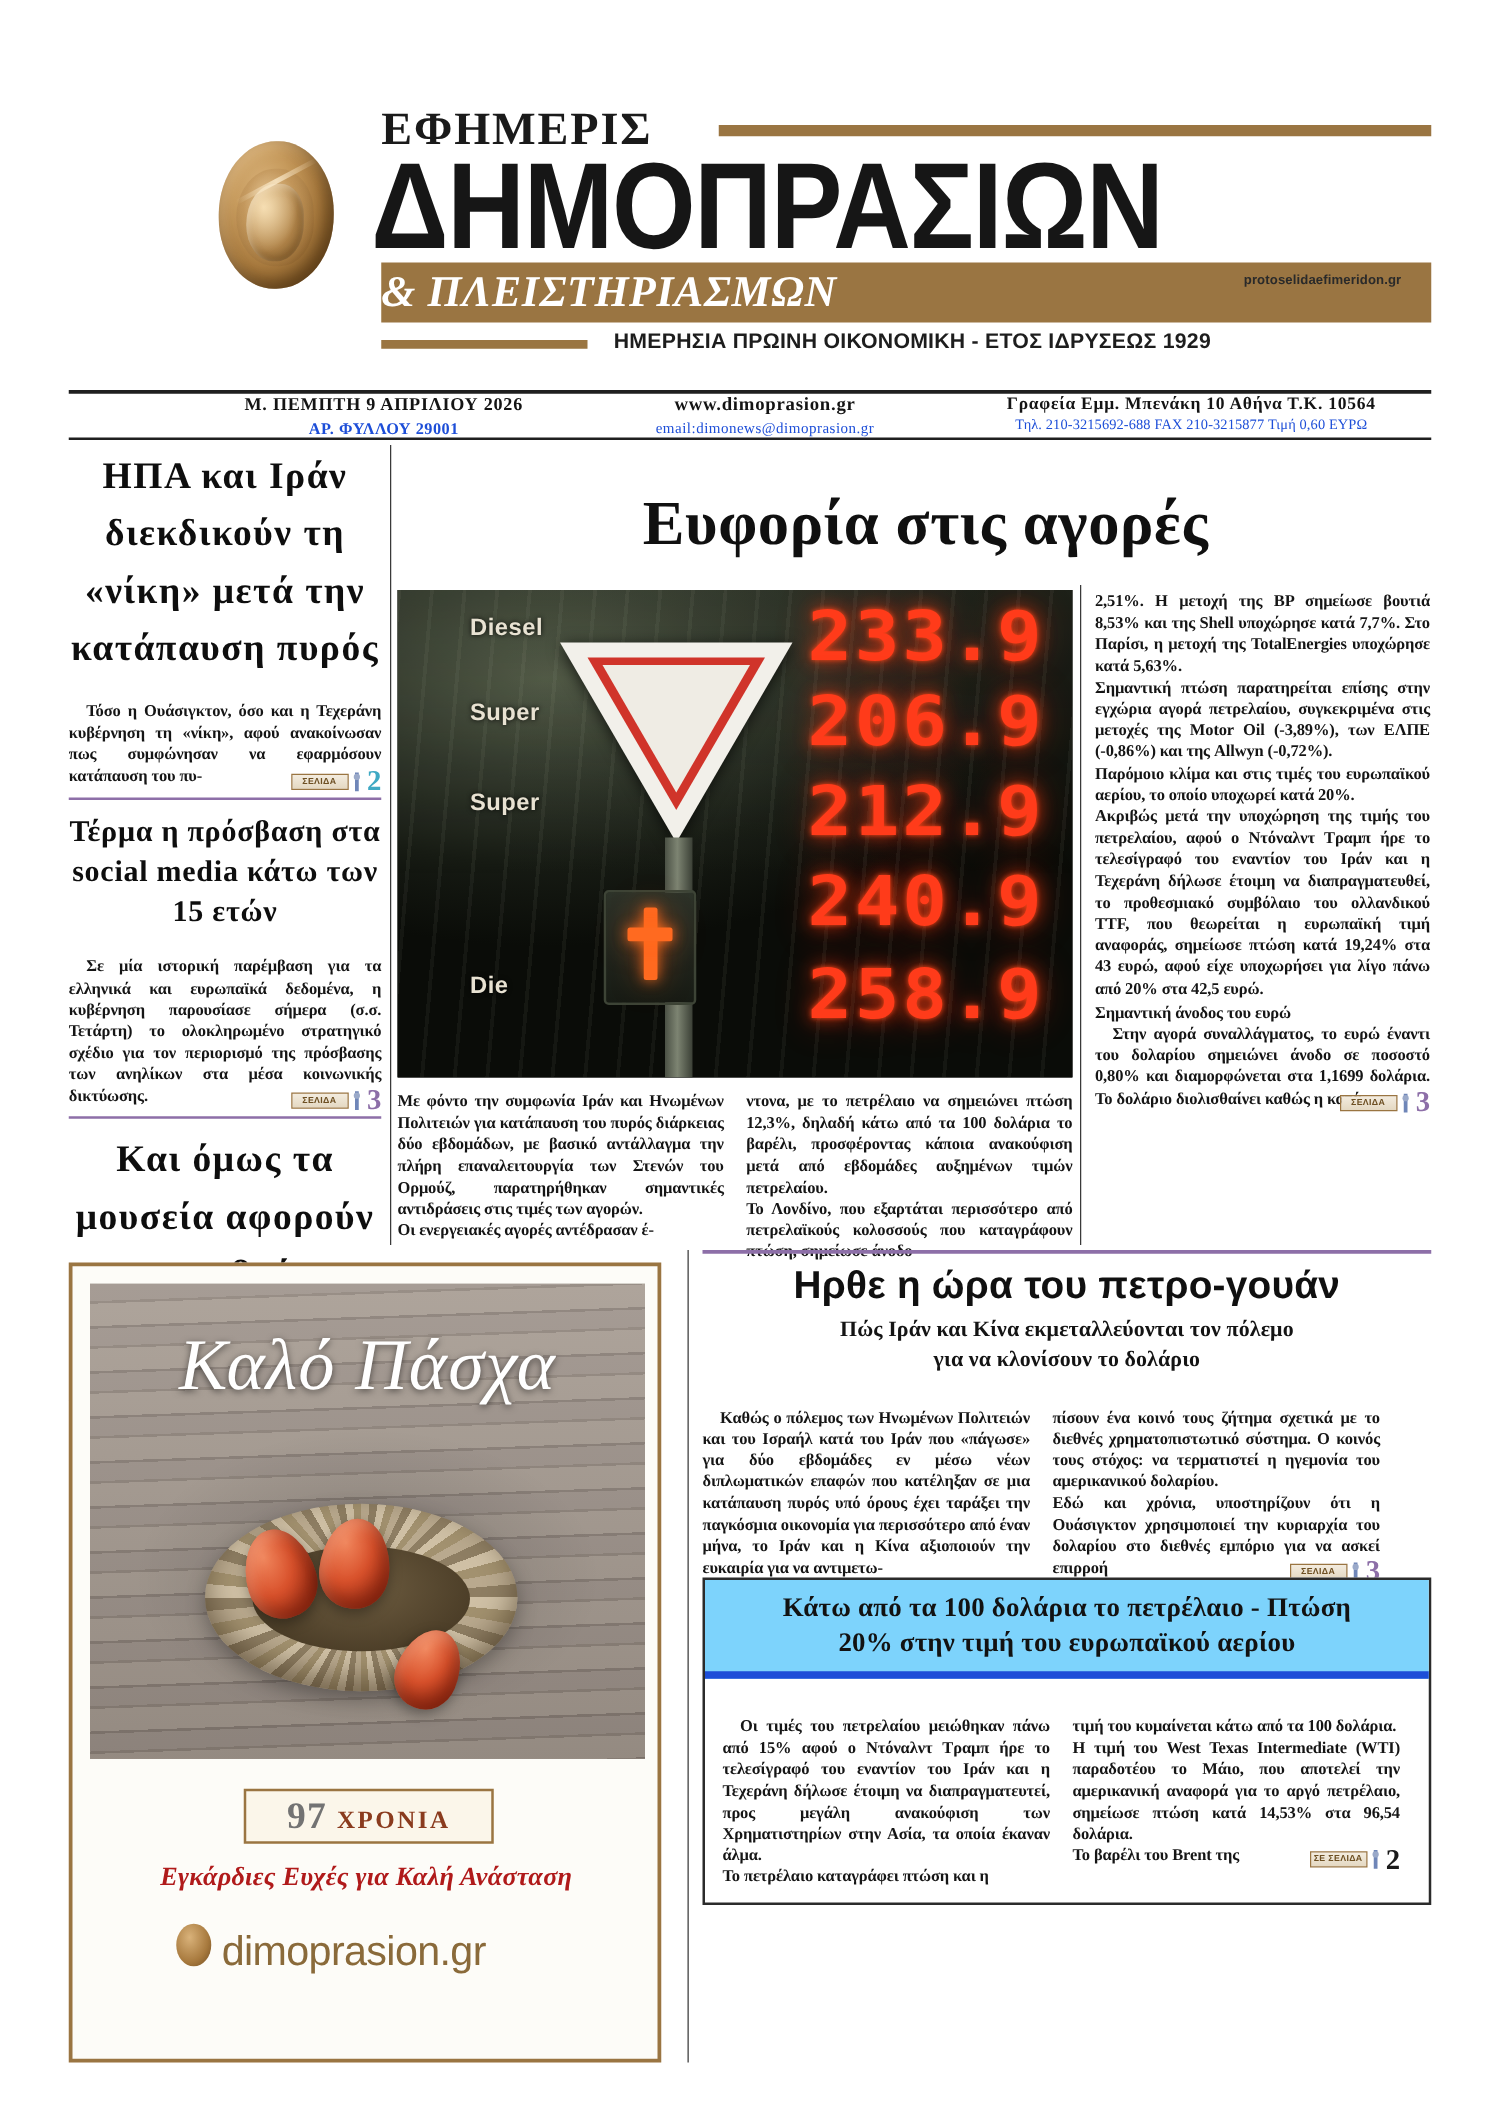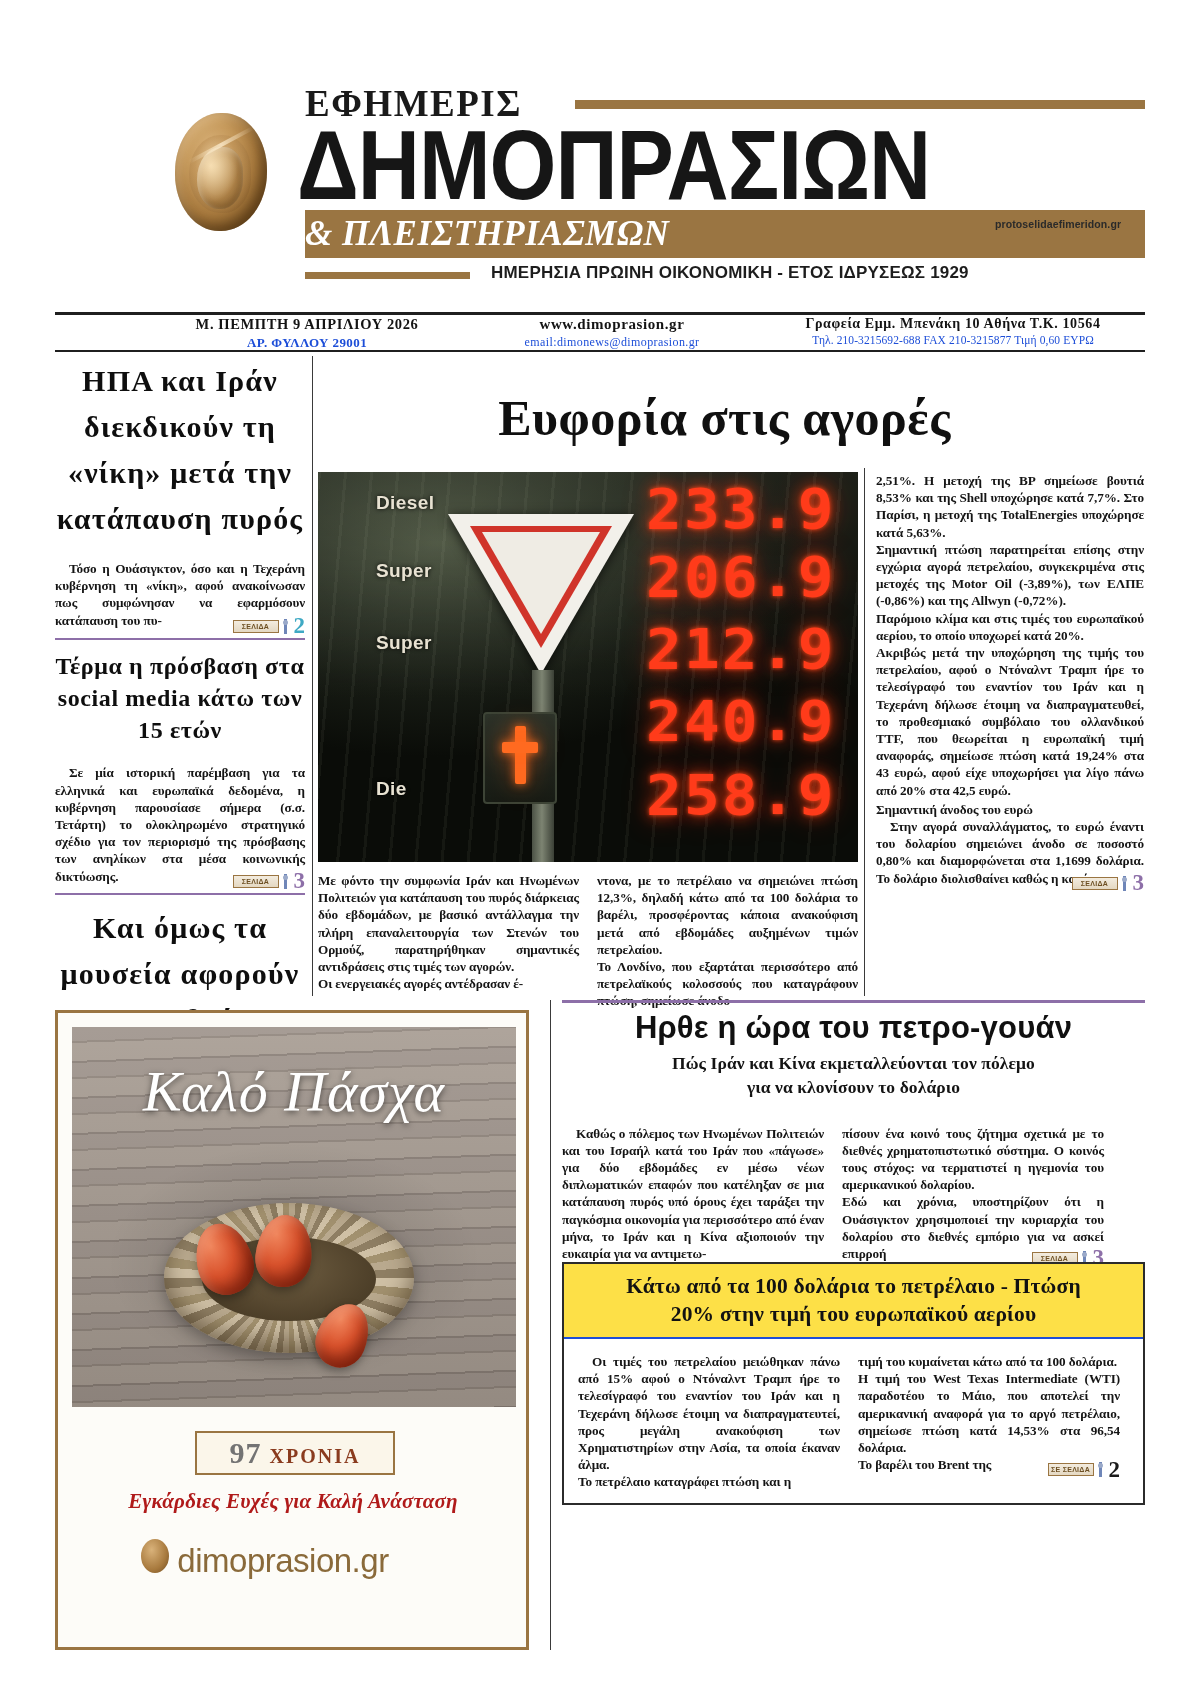--- a/index.html
+++ b/index.html
@@ -273,21 +273,21 @@
     margin-left: 4px;
     vertical-align: middle;
     line-height: 18px;
   }
   .jump-num.teal { color: #3fa9c4; }
   .jump-num.dark { color: #1a1a1a; }
 
   
   .hero-head {
     position: absolute;
-    left: 312px; top: 356px;
+    left: 328px; top: 356px;
     width: 825px;
     text-align: center;
     font-family: "Liberation Serif", serif;
     font-weight: bold;
     font-size: 50px;
     line-height: 56px;
     color: #101010;
     letter-spacing: .5px;
   }
 
@@ -431,35 +431,35 @@
 
   
   .boxed {
     position: absolute;
     left: 562px; top: 1262px;
     width: 583px;
     border: 2px solid #2b2b2b;
     background: #ffffff;
   }
   .boxed-head {
-    background: #fde047;
+    background: #7dd3fc;
     padding: 8px 10px 9px 10px;
     font-family: "Liberation Serif", serif;
     font-weight: bold;
     font-size: 21.5px;
     line-height: 28px;
     text-align: center;
     color: #121212;
     letter-spacing: .2px;
-    border-bottom: 2px solid #1d4ed8;
+    border-bottom: 6px solid #1d4ed8;
   }
   .boxed-body {
     display: flex;
     gap: 18px;
-    padding: 14px 14px 12px 14px;
+    padding: 29px 14px 12px 14px;
   }
   .boxed-body > div { width: 262px; }
 
   
   .ad {
     position: absolute;
     left: 55px; top: 1010px;
     width: 474px; height: 640px;
     border: 3px solid #9a7542;
     background: #fdfcf8;

